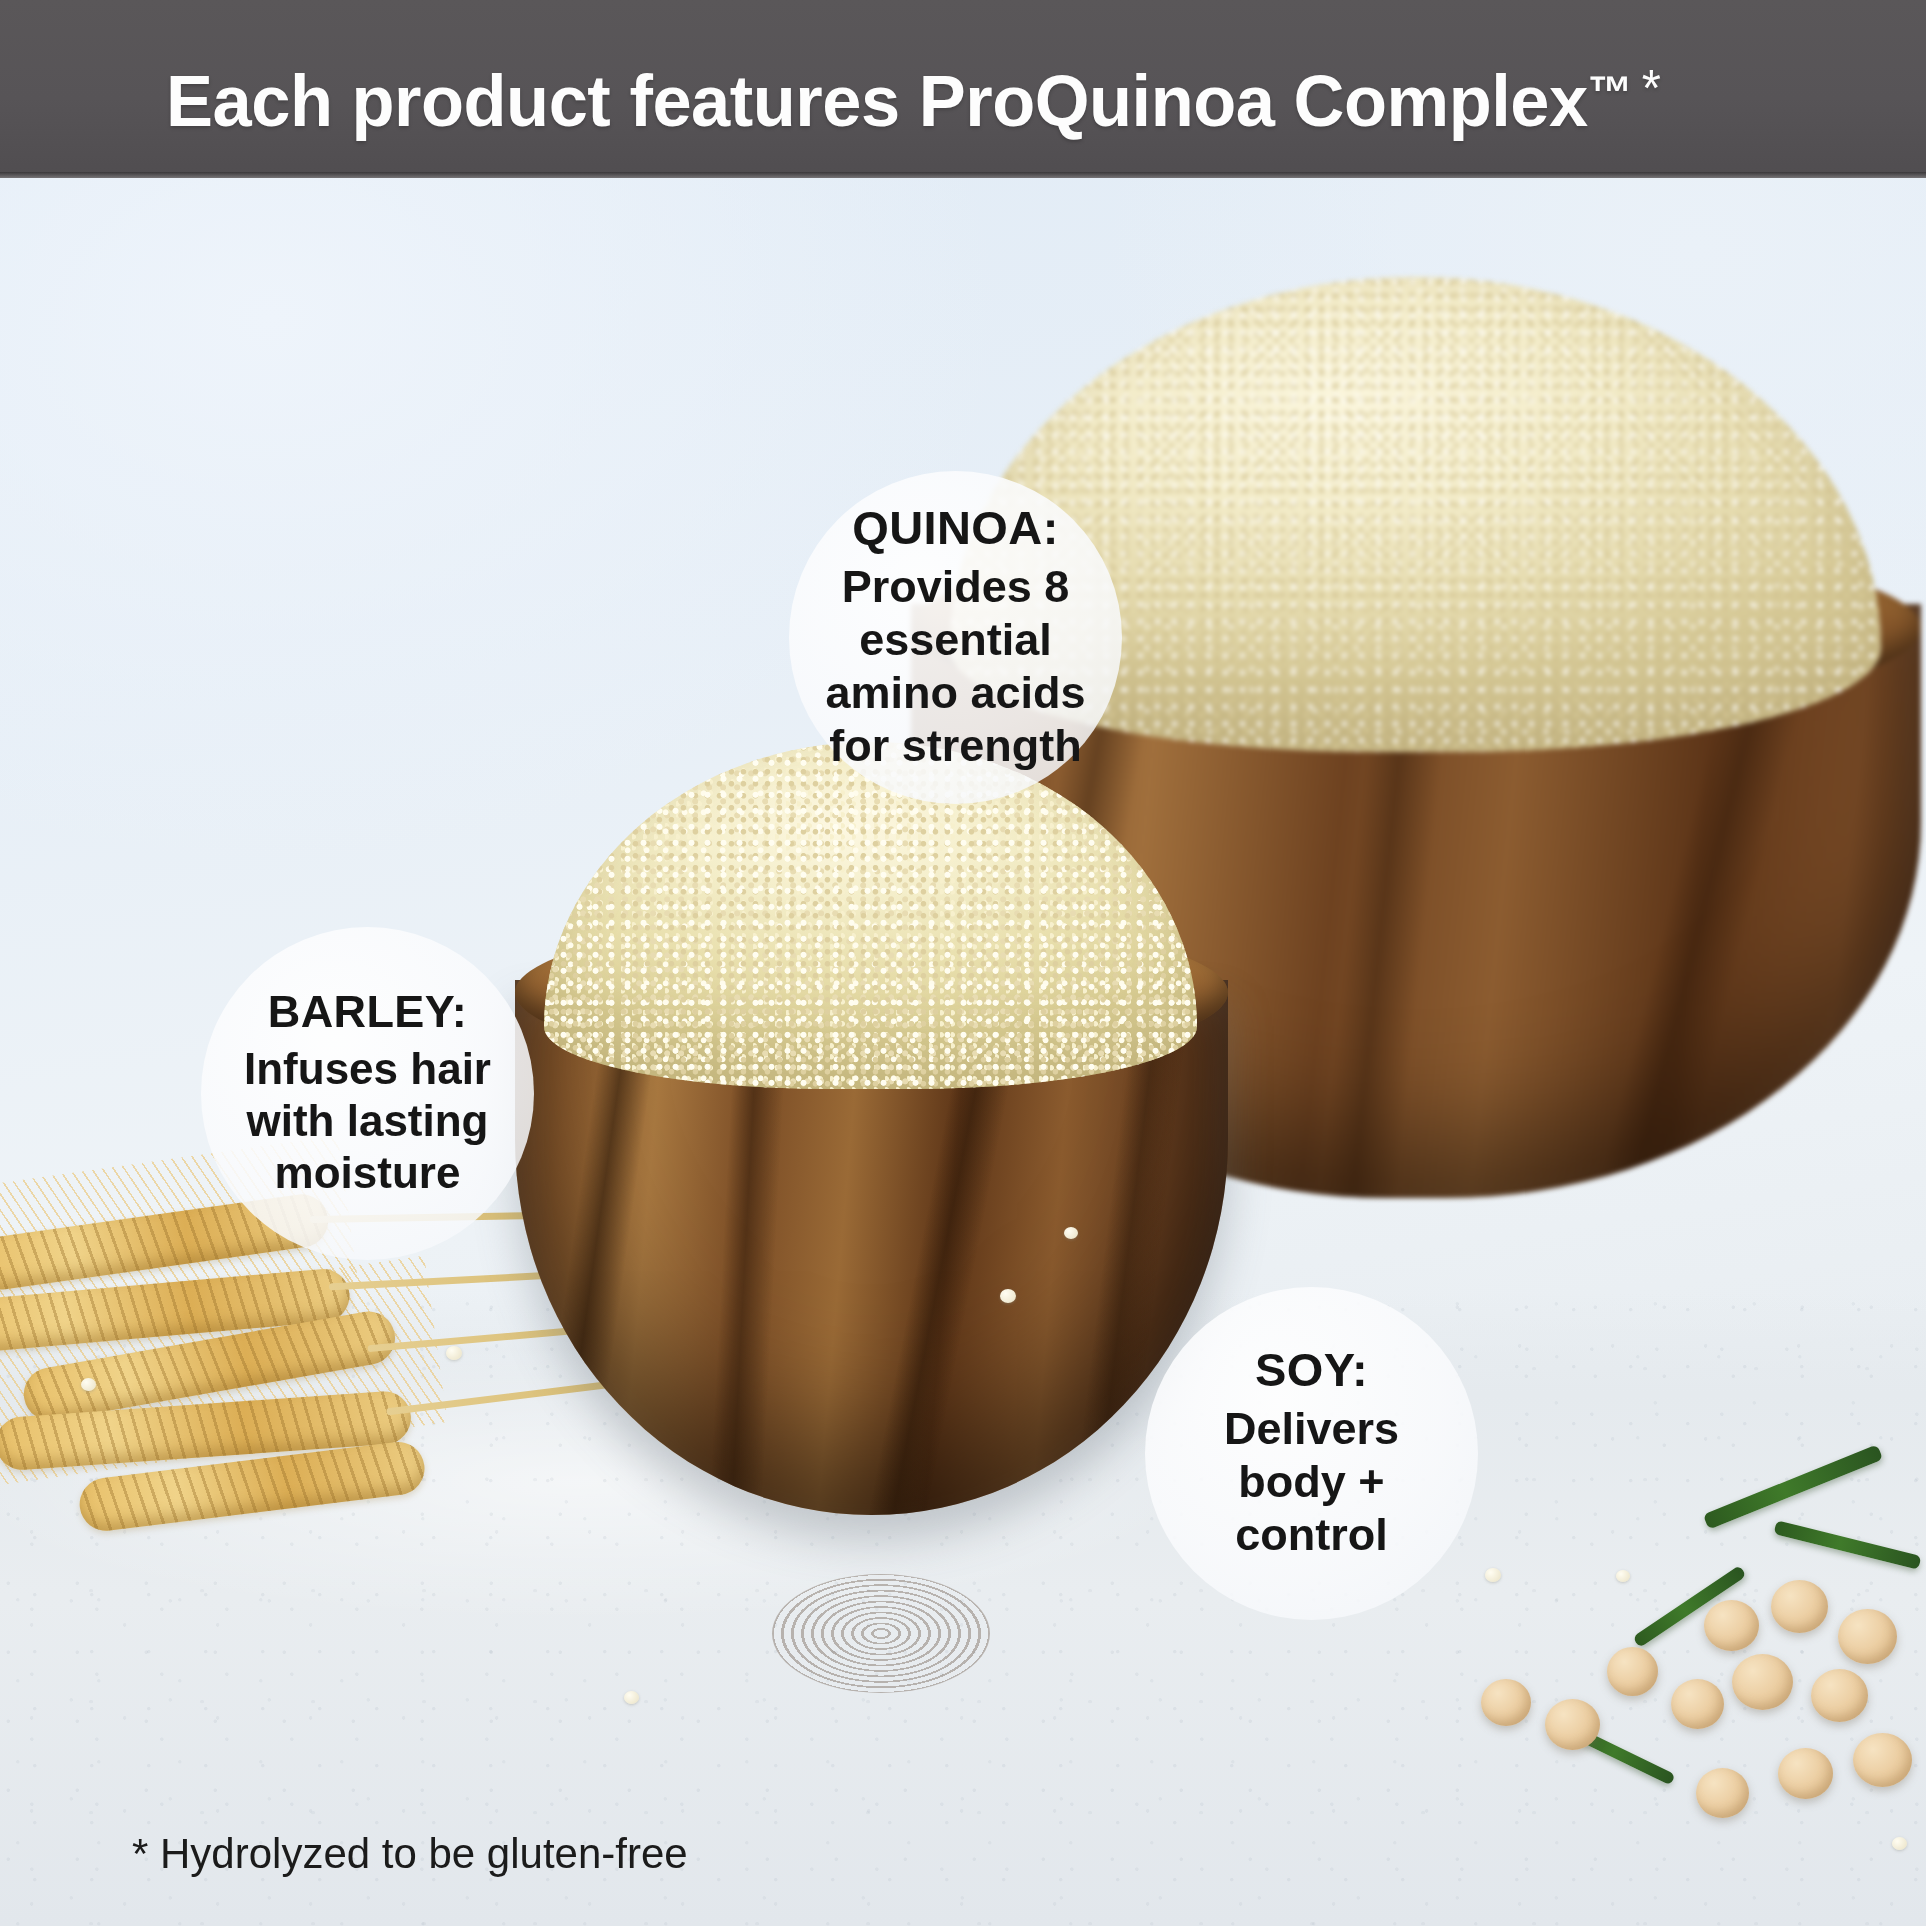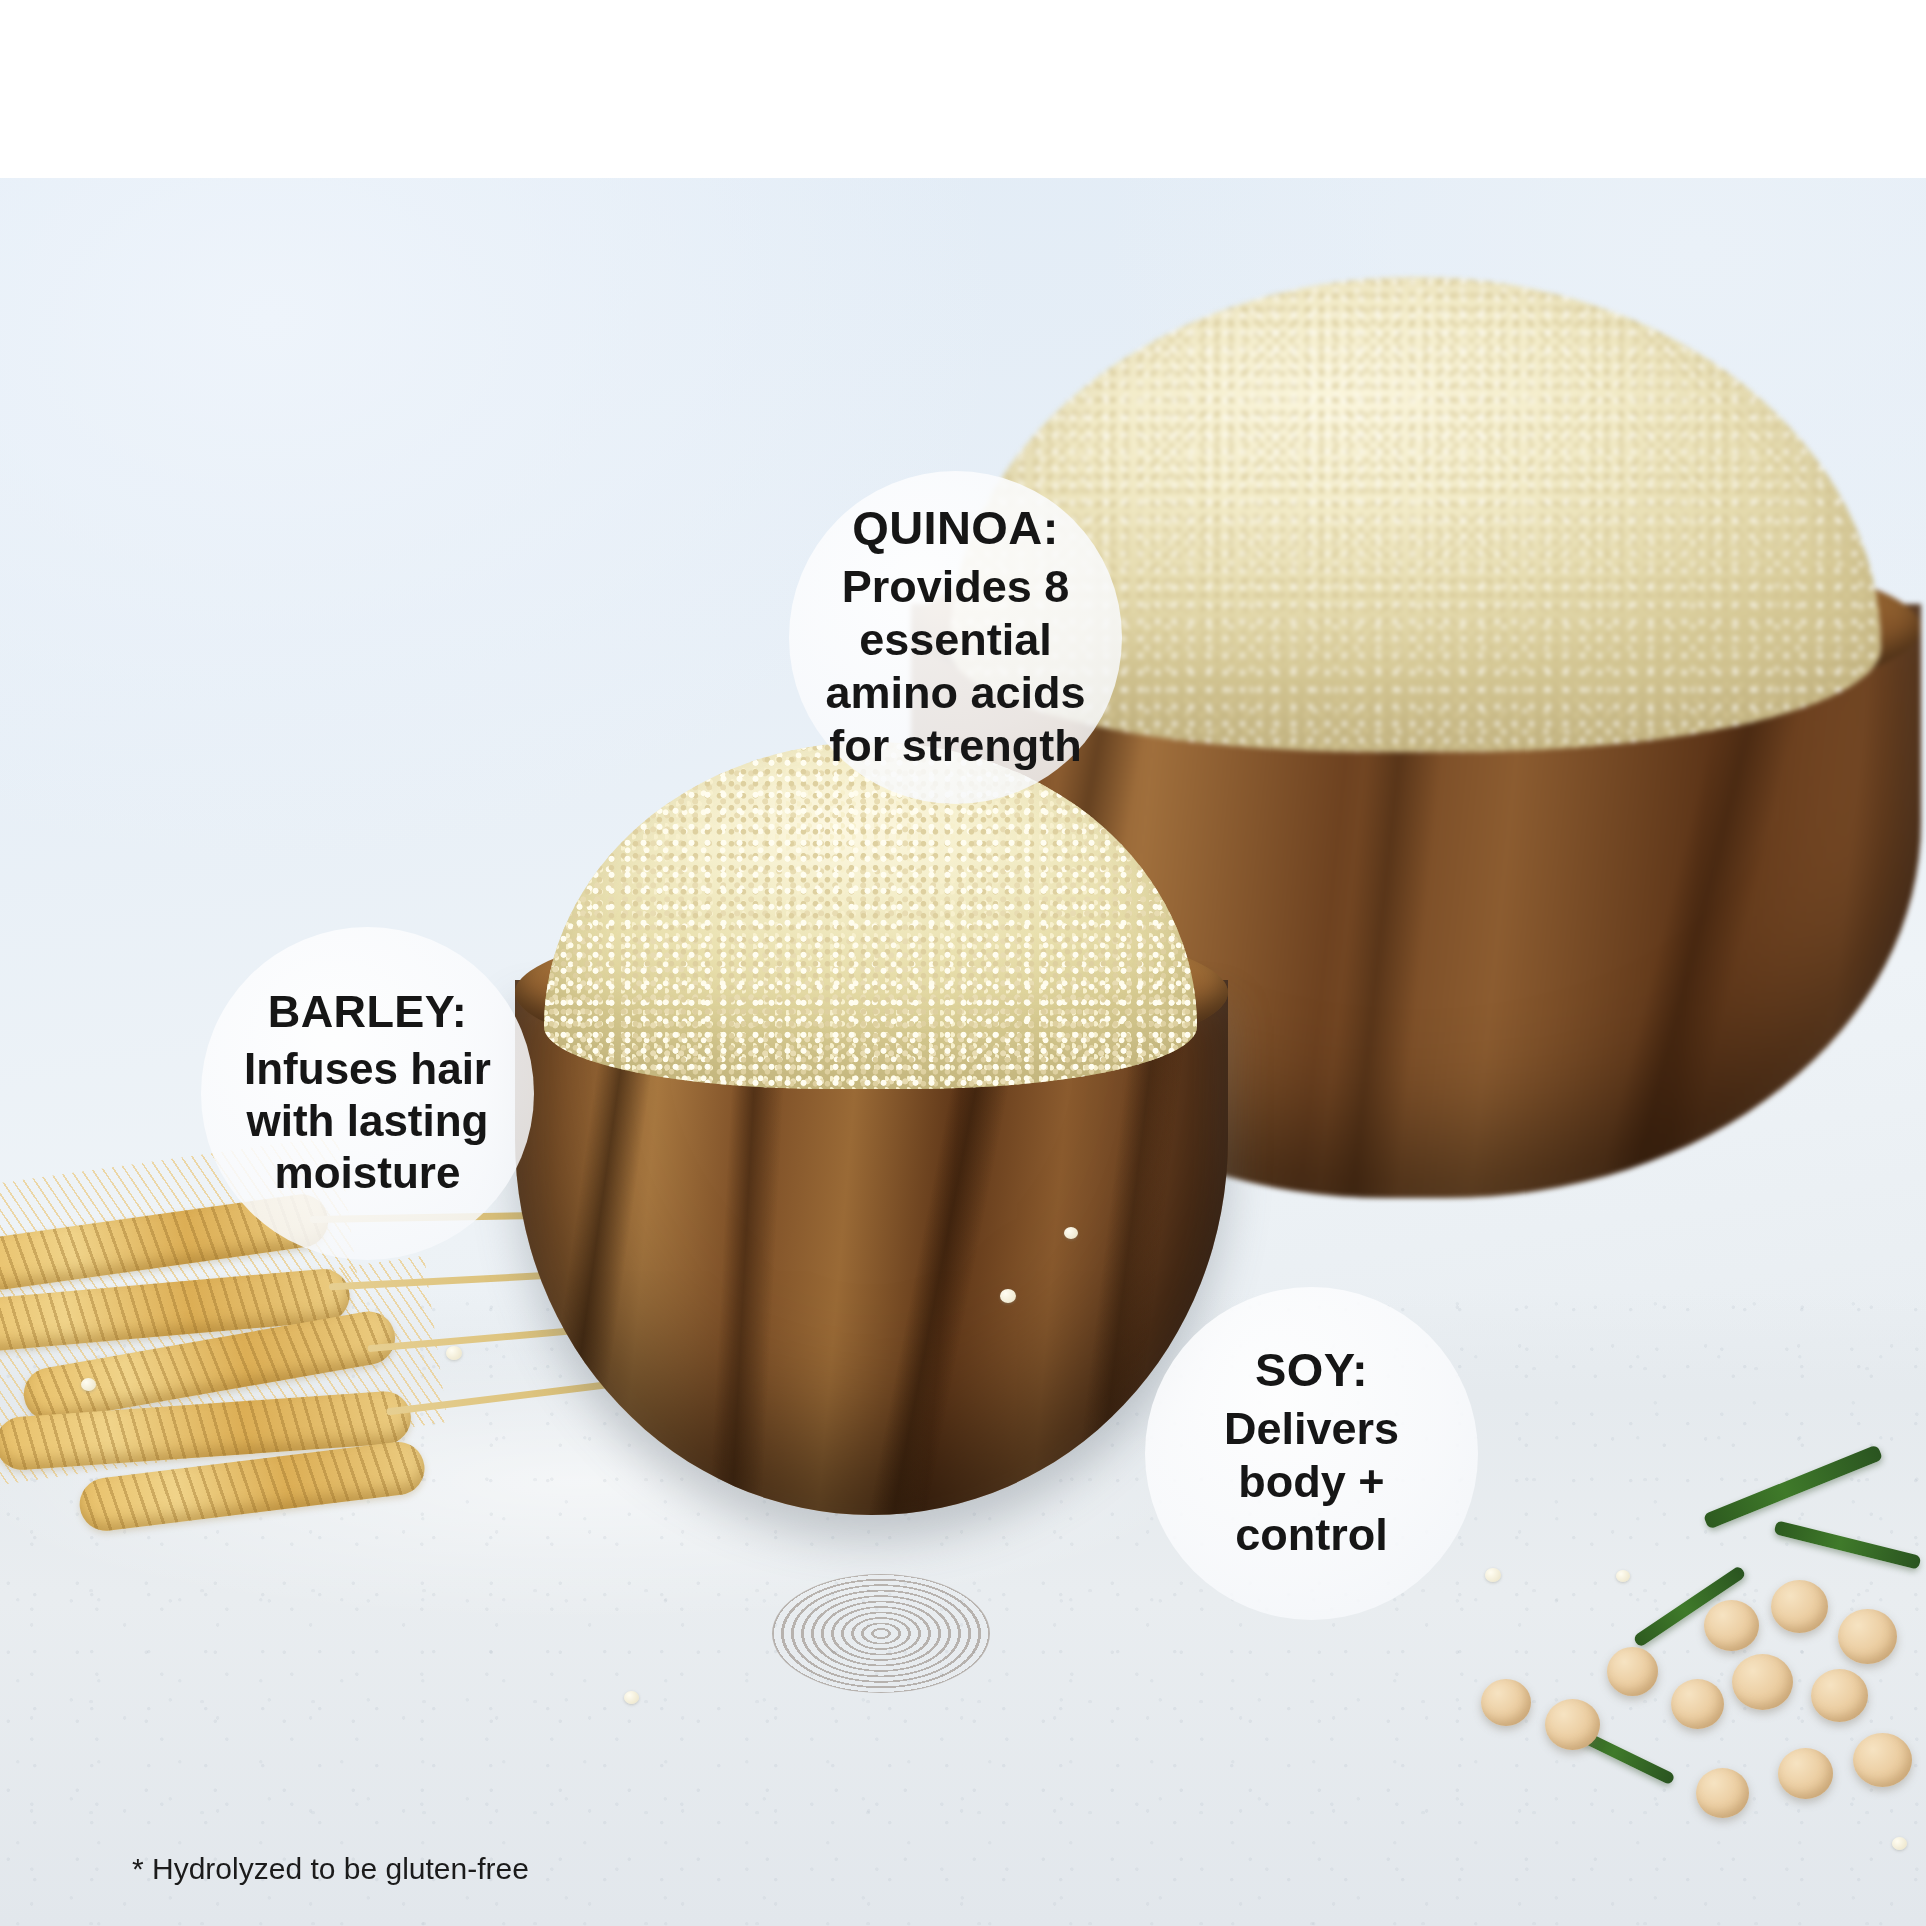--- a/index.html
+++ b/index.html
@@ -243,32 +243,35 @@
   #callout-quinoa { left:789px; top:293px;  width:333px; height:333px; }
   #callout-barley { left:201px; top:749px;  width:333px; height:333px; }
   #callout-soy    { left:1145px; top:1109px; width:333px; height:333px; }
 
   #callout-barley .co-title { font-size:45px; }
   #callout-barley .co-desc  { font-size:44px; padding:0 18px; }
   #callout-soy .co-desc     { padding:0 22px; }
 
   
   #footnote {
-    position:absolute; left:132px; bottom:40px;
-    font-size:30px; font-weight:normal;
+    position:absolute; left:132px; bottom:48px;
+    font-size:42px; font-weight:normal;
     color:#1b1b1b;
     z-index:40;
     white-space:nowrap;
   }
 </style>
 </head>
 <body>
 
 <div id="stage">
 
+  <div id="header-bar">
+    <div id="header-title"><span>Each product features ProQuinoa Complex</span><span class="tm">™</span><span class="ast">*</span></div>
+  </div>
 
   <div id="photo">
 
     <div class="surface"></div>
 
     <div id="back-bowl">
       <div class="bb-body">
         <div class="bb-grainlines"></div>
       </div>
       <div class="bb-rim"></div>

